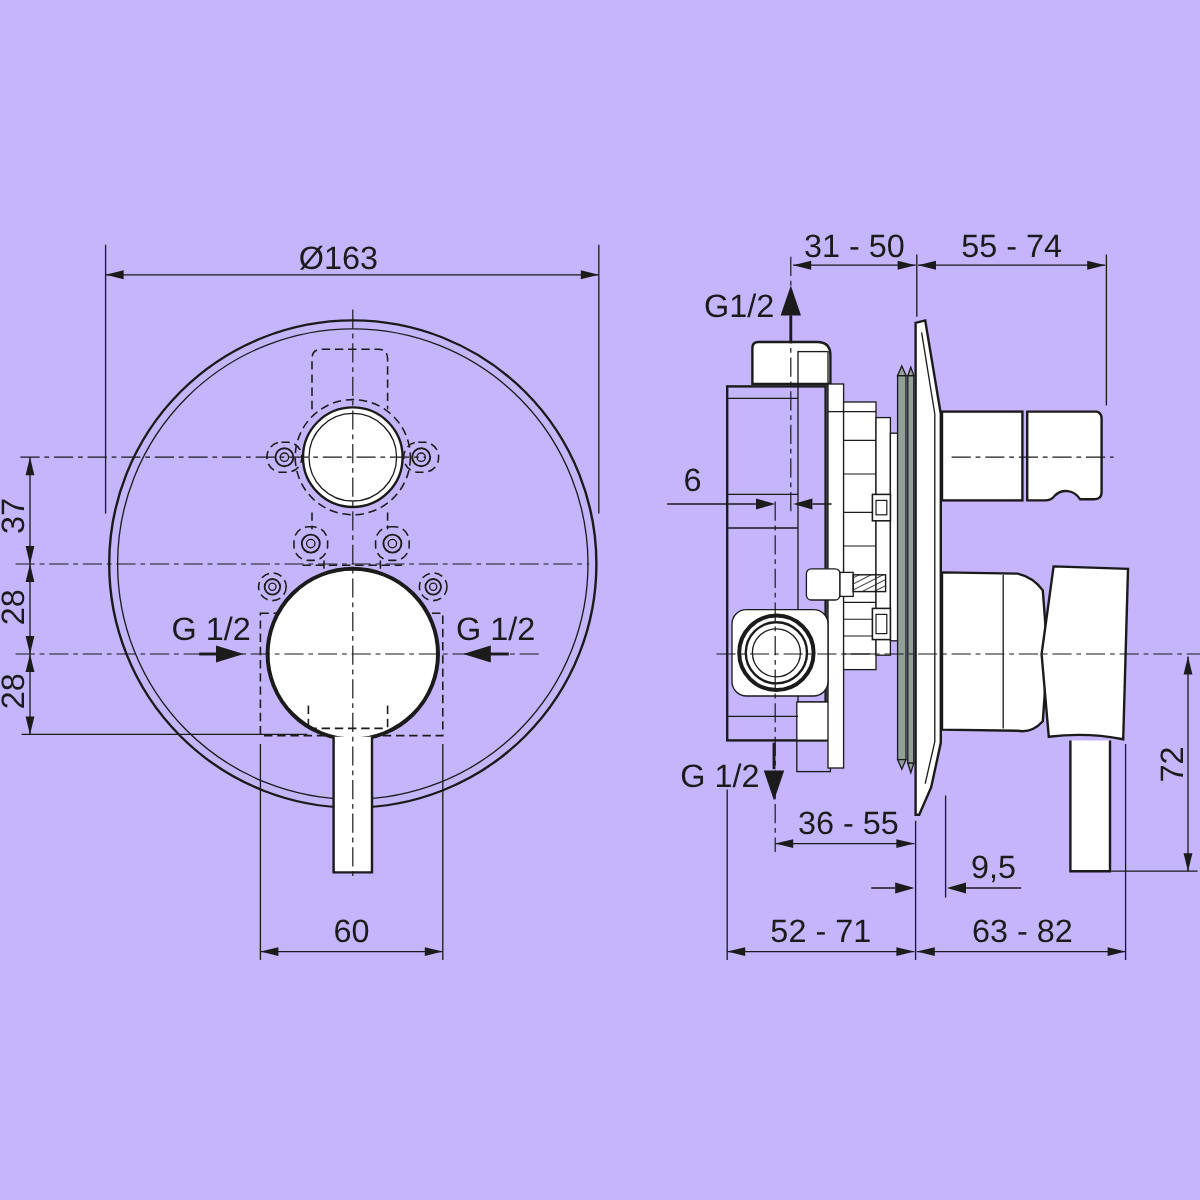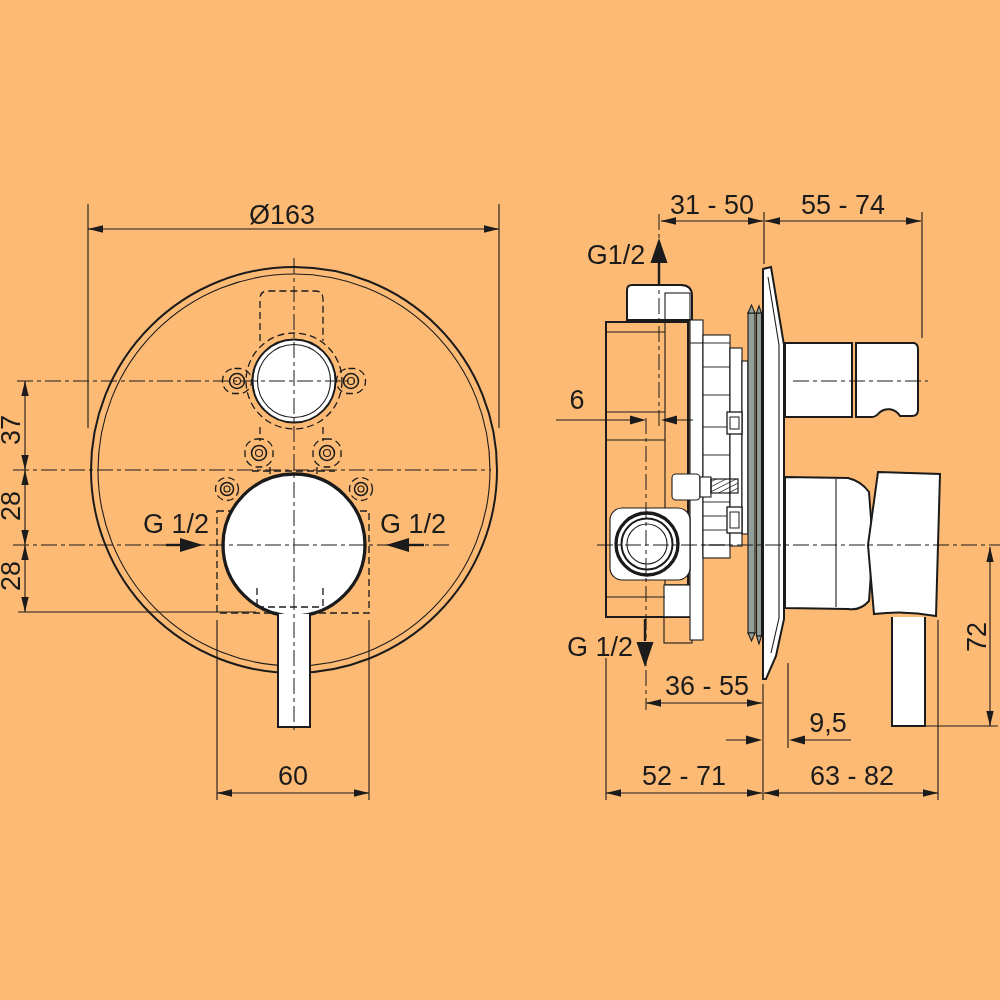--- a/index.html
+++ b/index.html
@@ -1,16 +1,16 @@
 <!DOCTYPE html>
 <html><head>
 <meta charset="utf-8">
 <style>
   html,body{margin:0;padding:0;background:#fff;}
-  .stage{width:1000px;height:1000px;position:relative;background:#fdba74;overflow:hidden;}
+  .stage{width:1000px;height:1000px;position:relative;background:#c4b5fd;overflow:hidden;}
   svg{display:block;}
   text{font-family:"Liberation Sans","DejaVu Sans",sans-serif;font-size:27px;fill:#1b1b1b;}
   .thin{stroke:#1b1b1b;stroke-width:1.1;fill:none;}
   .med{stroke:#1b1b1b;stroke-width:2;fill:none;}
   .bold{stroke:#1b1b1b;stroke-width:3.3;fill:none;}
   .whitefill{fill:#ffffff;}
   .dash{stroke:#1b1b1b;stroke-width:1.3;fill:none;stroke-dasharray:7 4;}
   .cl{stroke:#1b1b1b;stroke-width:1;fill:none;stroke-dasharray:16 4 4 4;}
   .dim{stroke:#1b1b1b;stroke-width:1.1;fill:none;}
   .arr{fill:#1b1b1b;stroke:none;}

